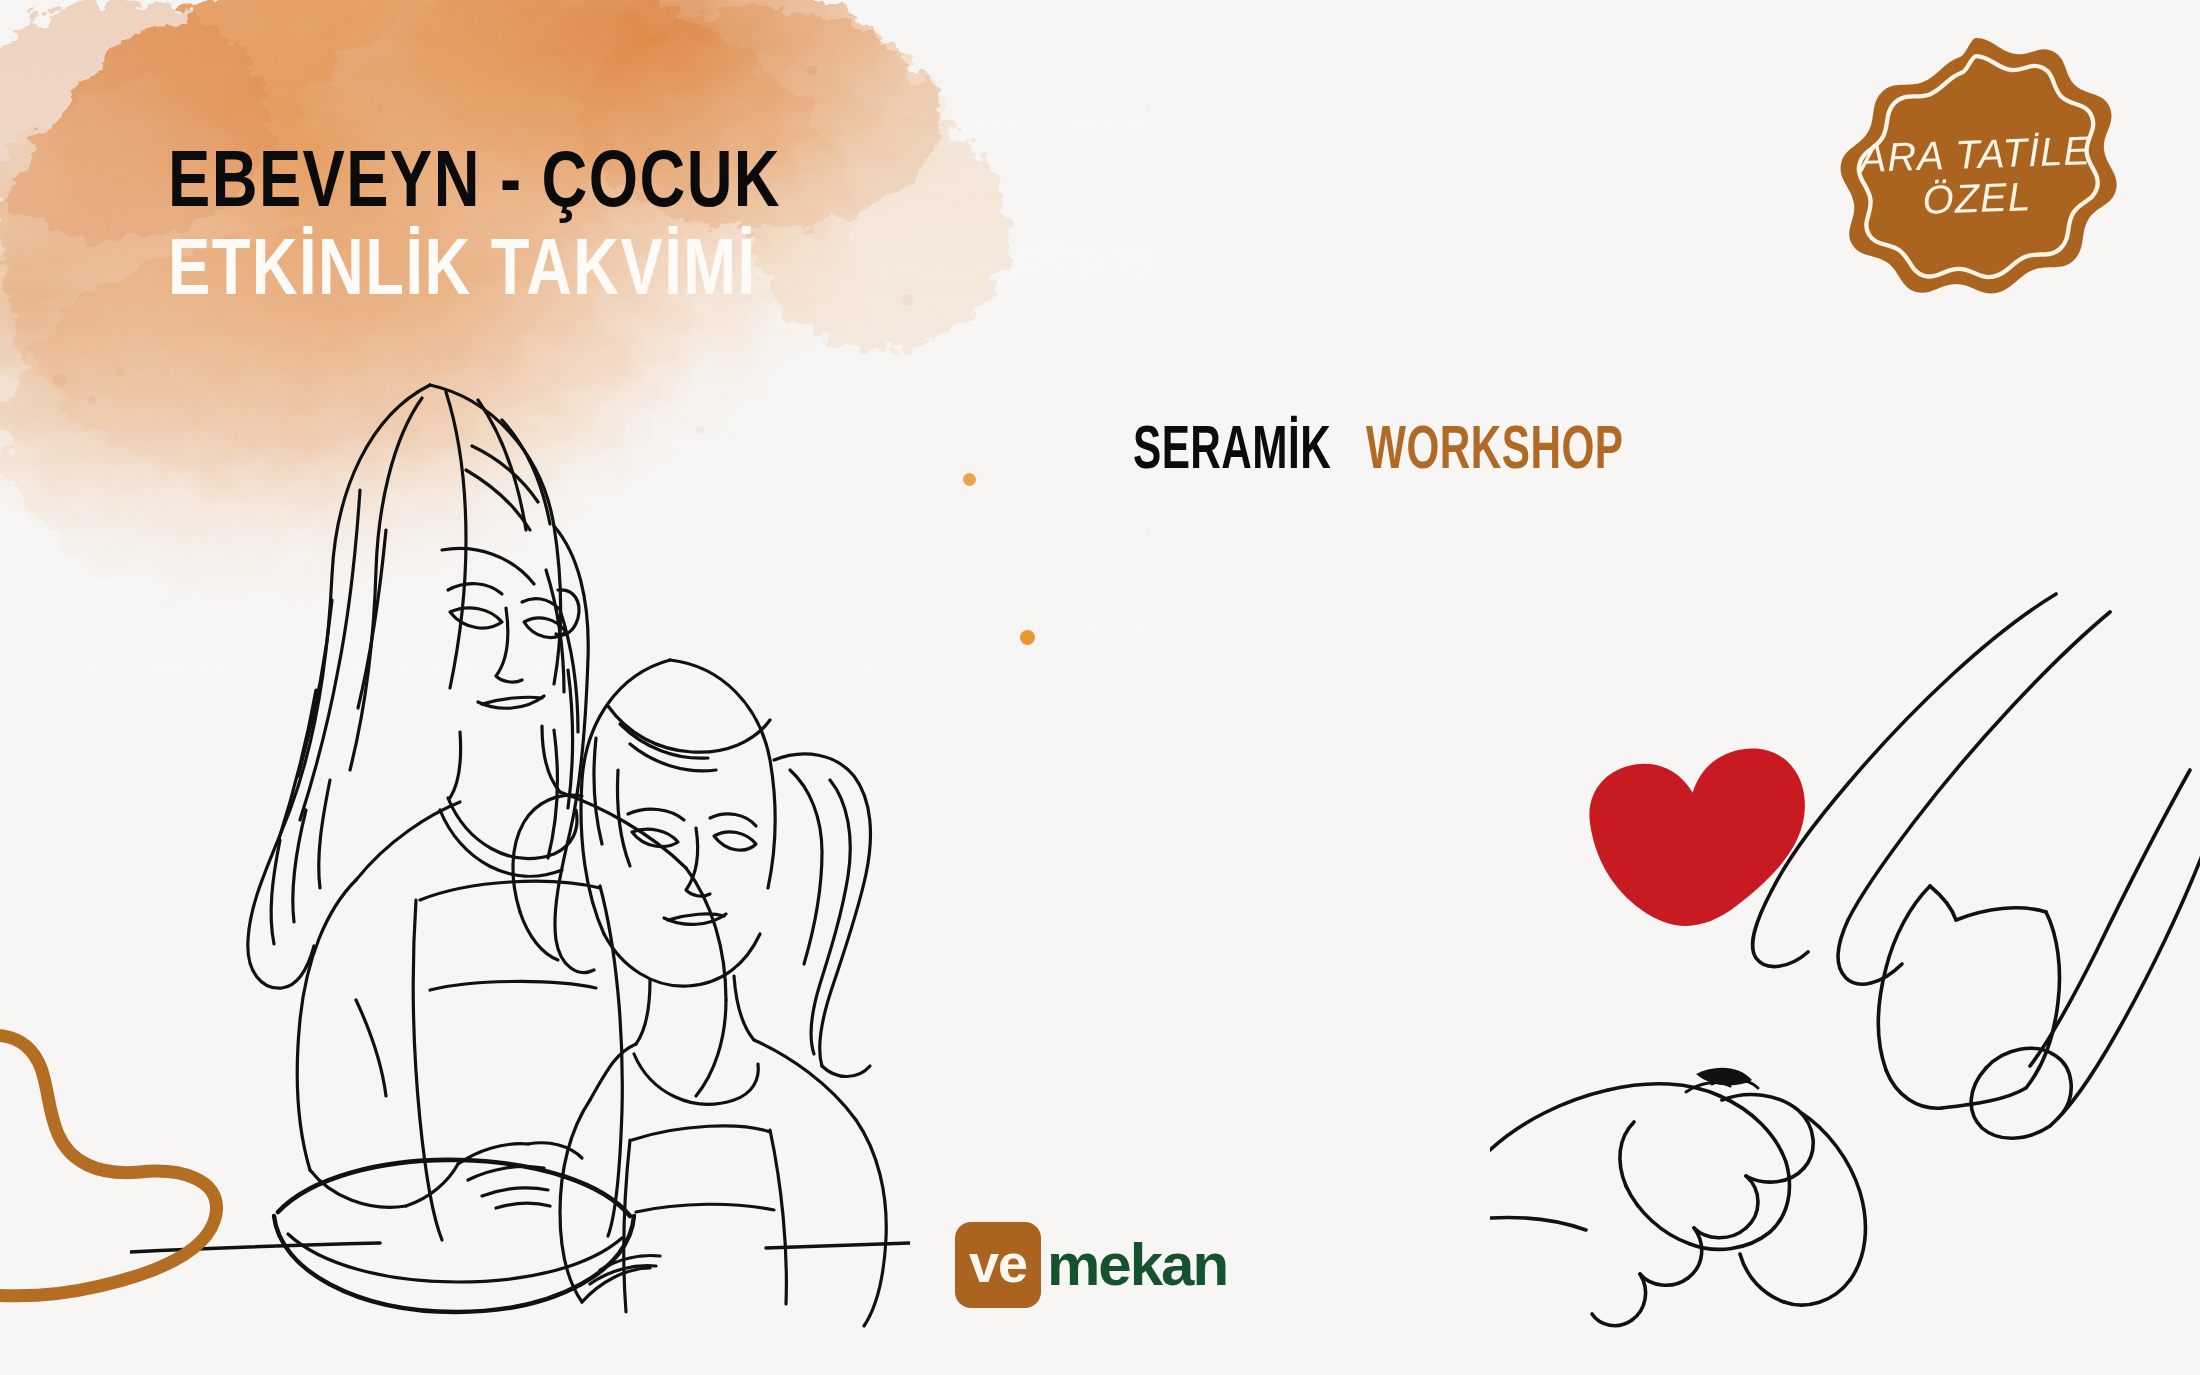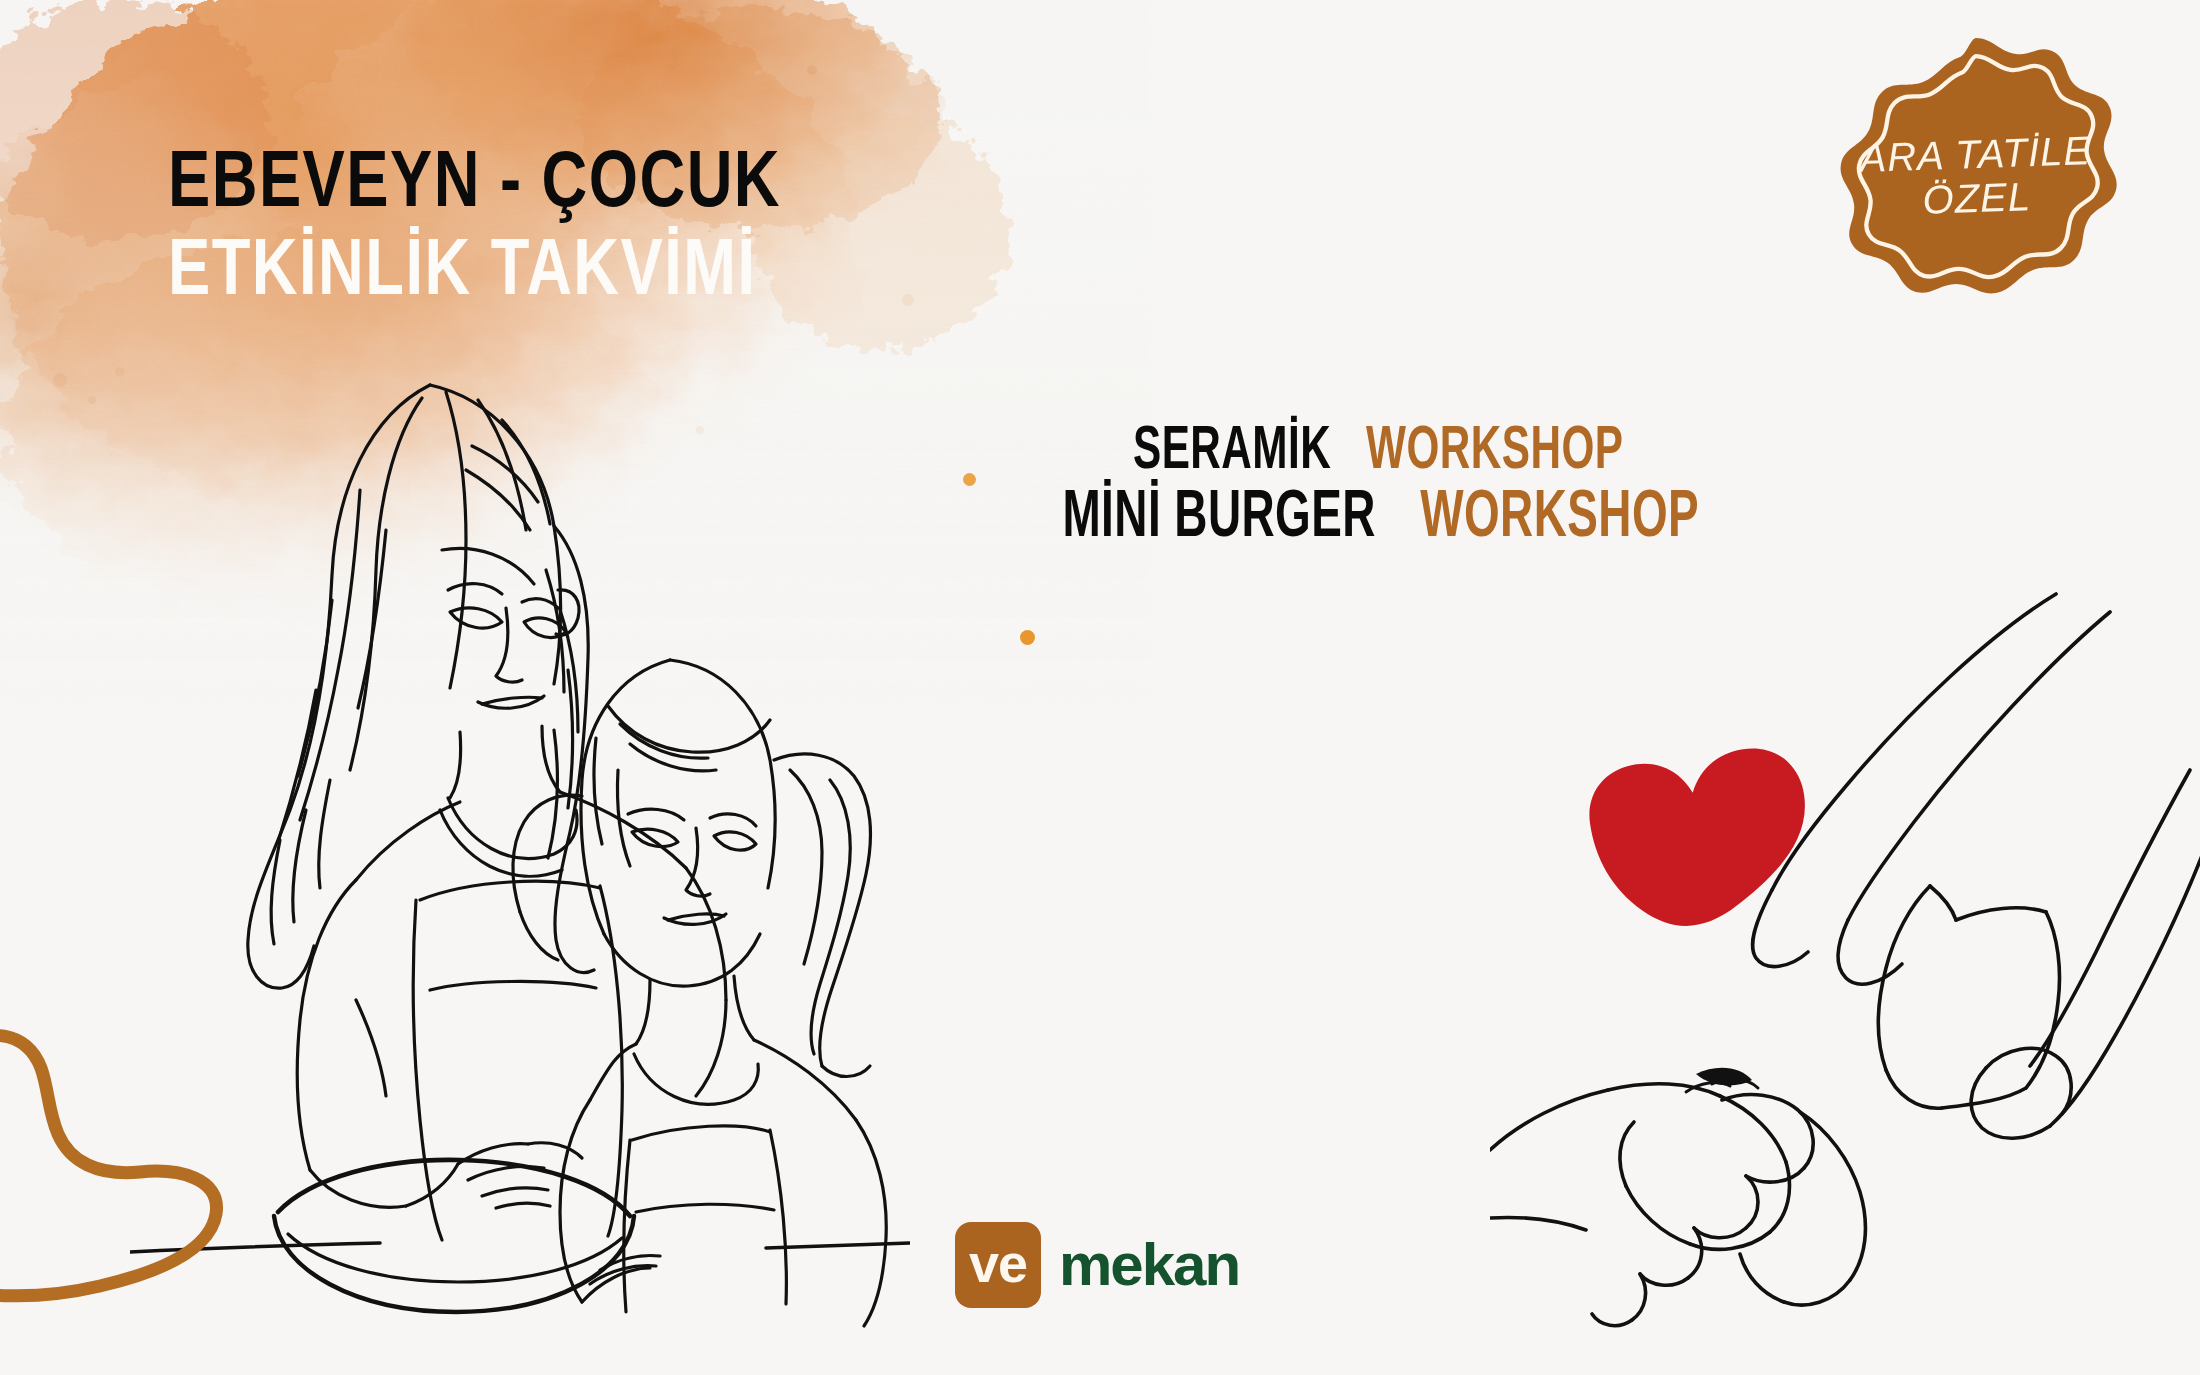--- a/index.html
+++ b/index.html
@@ -158,21 +158,21 @@
   }
   .illus-family svg, .illus-hands svg, .illus-squiggle svg { display:block; width:100%; height:100%; }
 
   
   .logo {
     position: absolute;
     left: 955px;
     top: 1222px;
     display: flex;
     align-items: center;
-    gap: 12px;
+    gap: 0px;
   }
   .logo-mark {
     width: 86px;
     height: 86px;
     border-radius: 16px;
     background: #ab6320;
     display: flex;
     align-items: center;
     justify-content: center;
   }
@@ -304,23 +304,20 @@
     <div class="badge-text">
       <span class="badge-l1">ARA TATİLE</span>
       <span class="badge-l2">ÖZEL</span>
     </div>
   </div>
 
   <div class="workshops">
     <div class="ws-row ws-r1">
       <span class="ws-name">SERAMİK</span><span class="ws-tag">WORKSHOP</span>
     </div>
-    <div class="ws-row ws-r2">
-      <span class="ws-name">MİNİ BURGER</span><span class="ws-tag">WORKSHOP</span>
-    </div>
   </div>
 
   <div class="dot dot-a"></div>
   <div class="dot dot-b"></div>
 
   <div class="illus-family">
     <svg viewBox="0 0 780 1000" aria-hidden="true">
       <g fill="none" stroke="#111111" stroke-width="3.2" stroke-linecap="round" stroke-linejoin="round">
 
         <path d="M300 45 C240 75 206 150 202 235 C198 320 186 400 160 470

